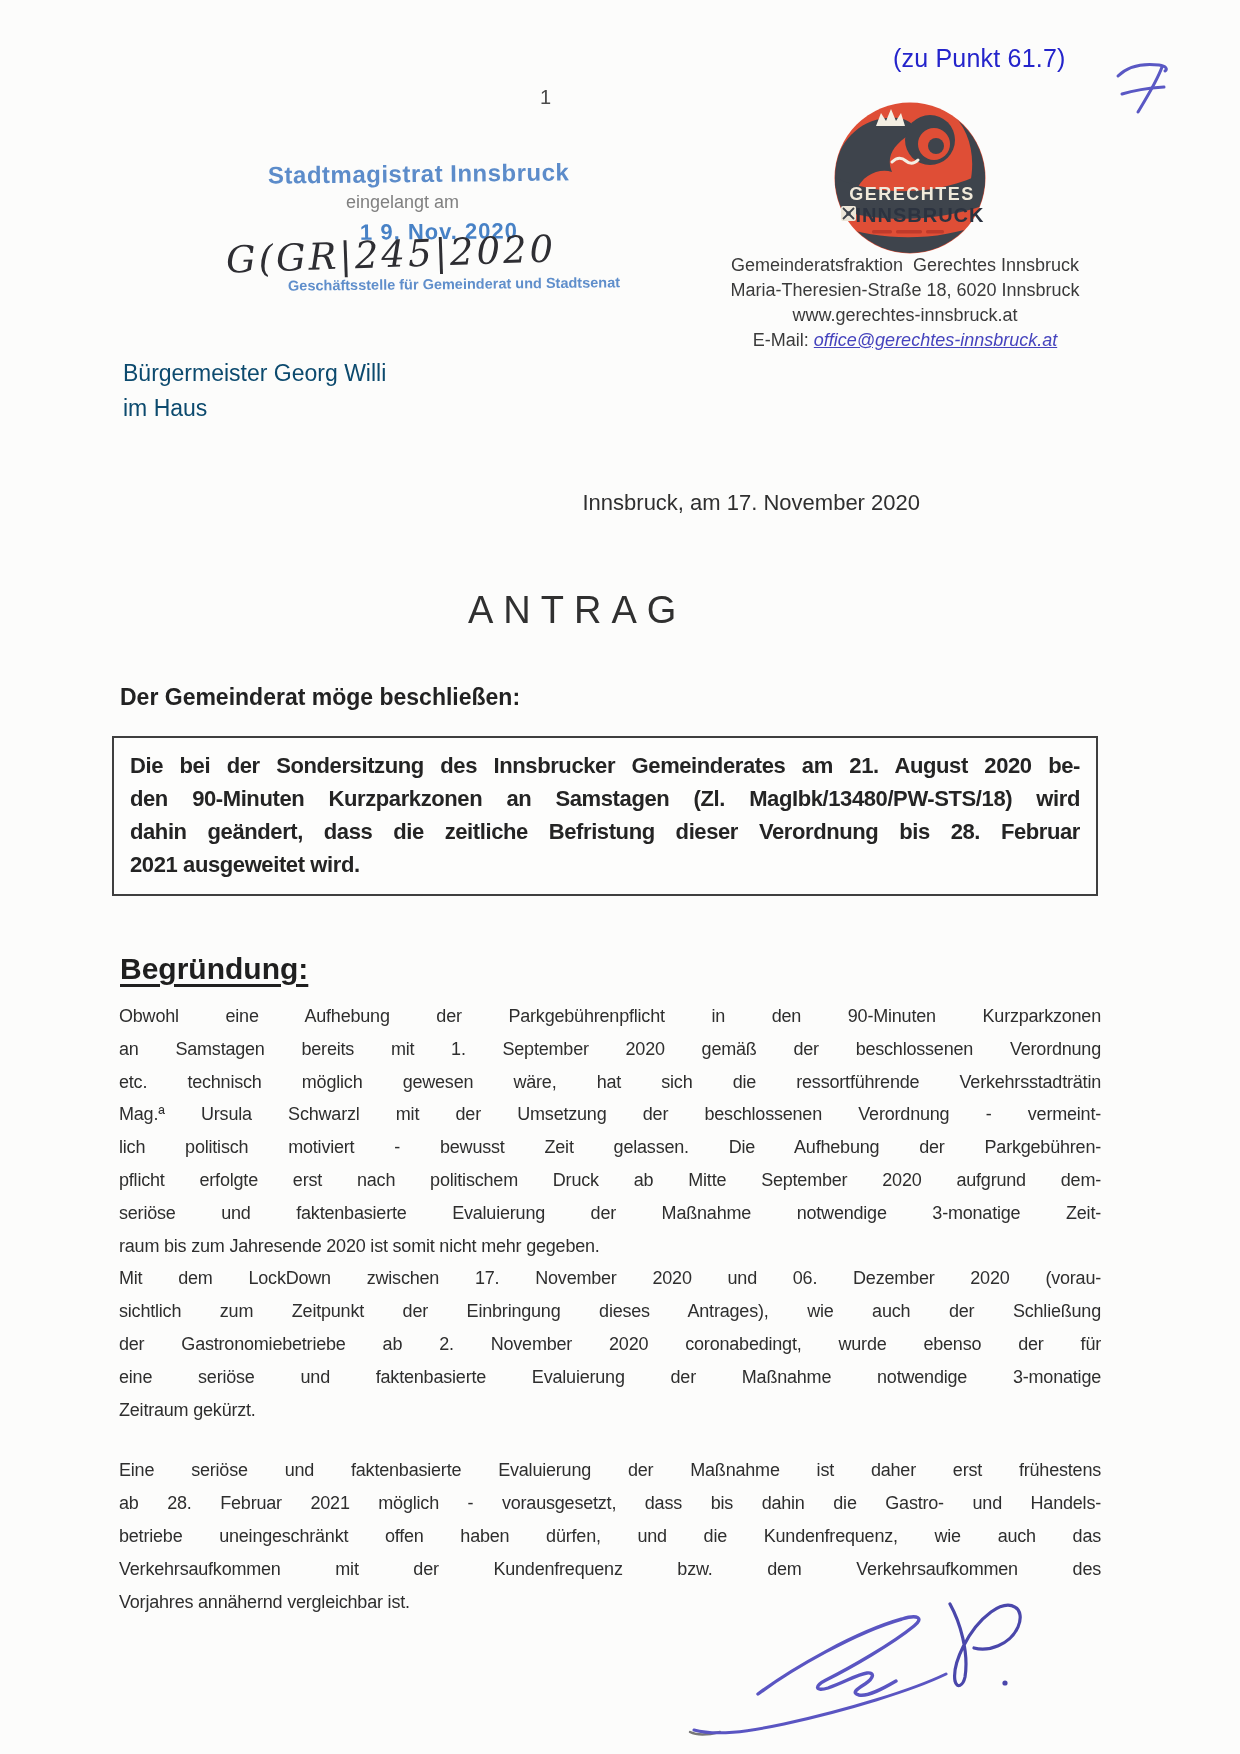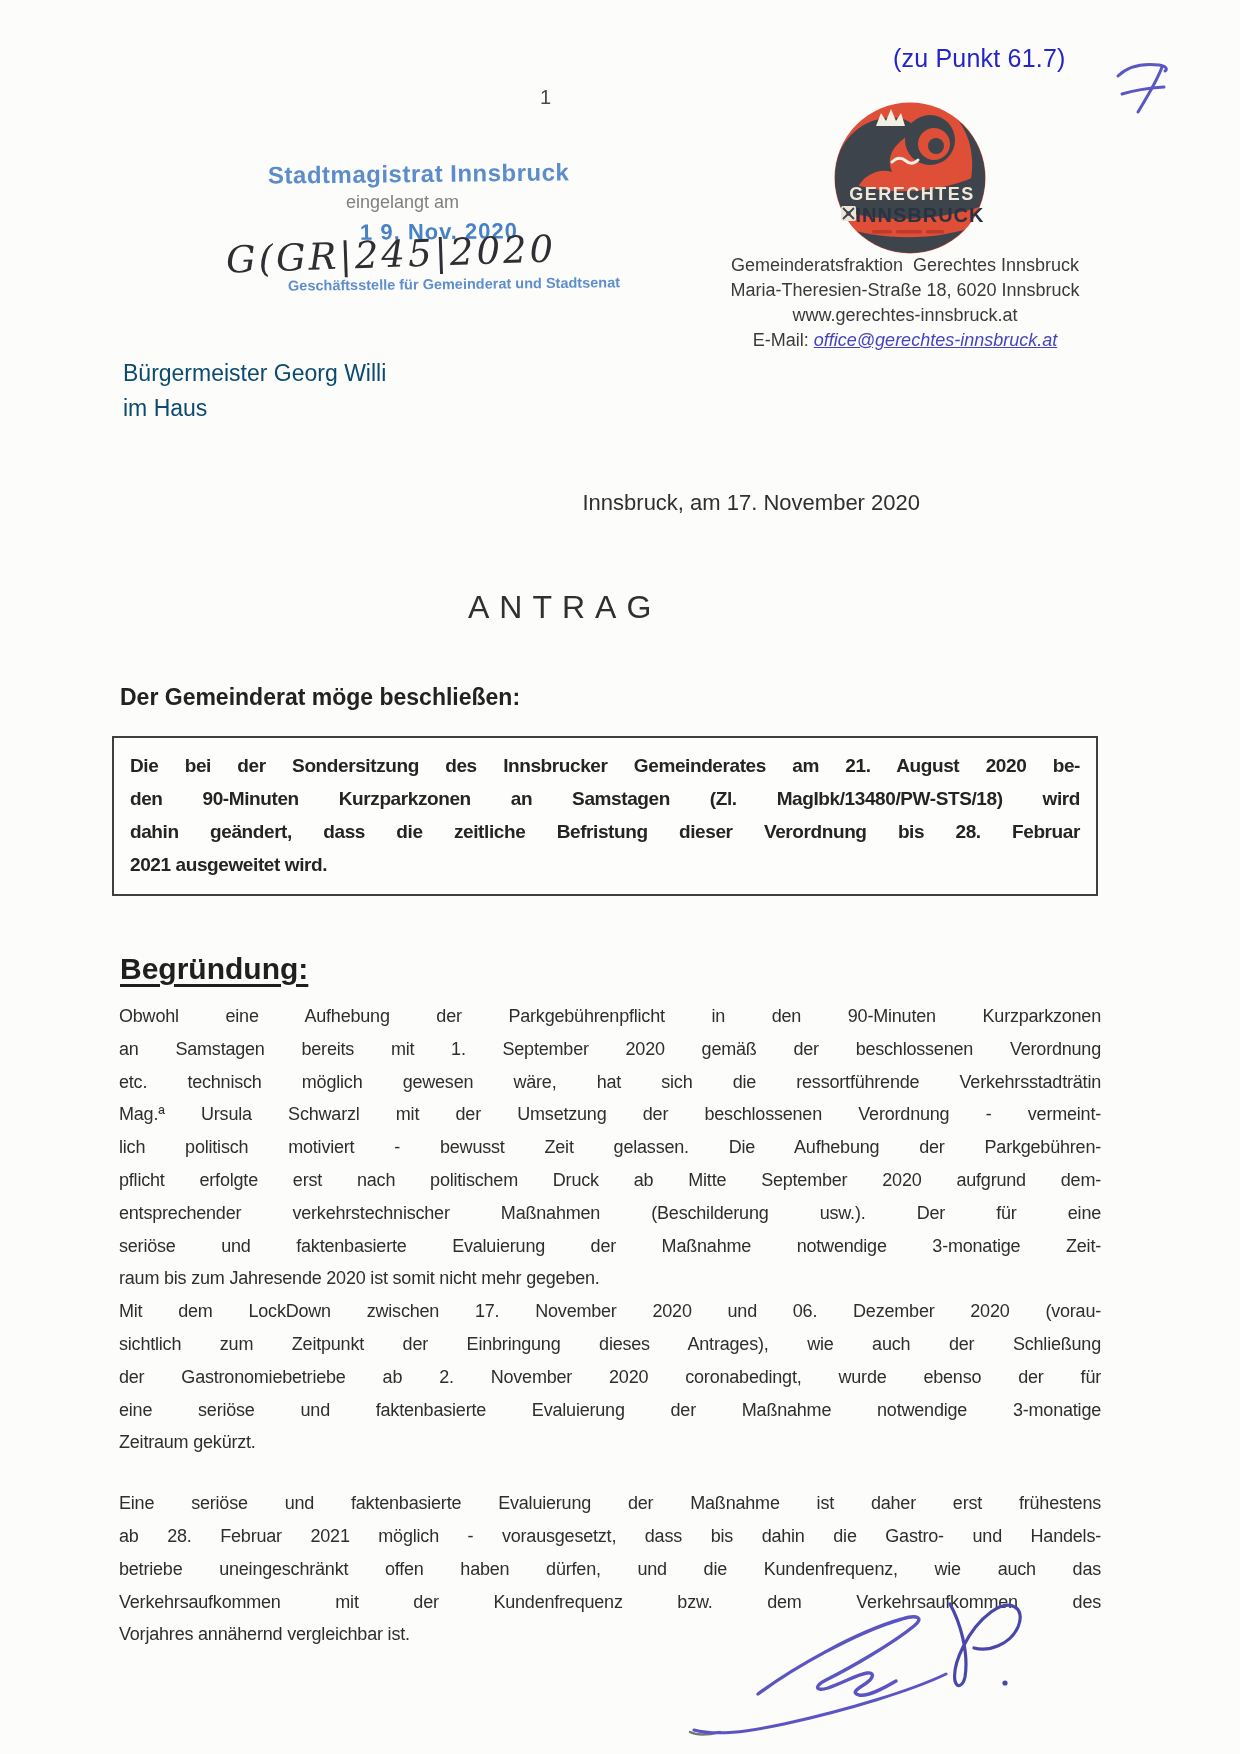--- a/index.html
+++ b/index.html
@@ -17,26 +17,26 @@
   .stamp-dept{left:288px;top:276px;font-size:14.5px;font-weight:bold;color:#4f83c6;opacity:.9;transform:rotate(-.6deg);}
   .stamp-hand{left:226px;top:233px;font-size:37px;color:#2e2e33;font-family:"DejaVu Serif",serif;font-style:italic;
               letter-spacing:3px;transform:rotate(-2deg);}
 
   .sender{left:655px;top:253px;width:500px;text-align:center;font-size:18px;color:#3a3a3a;line-height:25px;}
   .sender .pre{white-space:pre-wrap;}
   .email-link{color:#4543bd;text-decoration:underline;cursor:pointer;font-style:italic;}
 
   .recipient{left:123px;top:356px;font-size:23px;color:#0c4a6e;line-height:35px;}
   .dateline{left:500px;top:490px;width:420px;text-align:right;font-size:22px;color:#2f2f2f;}
-  .doc-title{left:468px;top:589px;font-size:32px;color:#303030;letter-spacing:10px;}
+  .doc-title{left:468px;top:589px;font-size:38px;color:#303030;letter-spacing:10px;}
   .lead{left:120px;top:684px;font-size:23px;font-weight:bold;color:#222;}
 
   .motion-box{left:112px;top:736px;width:986px;box-sizing:border-box;border:2px solid #3f3f3f;
               padding:11px 16px 13px 16px;background:rgba(255,255,255,.4);}
-  .motion-box .ln{font-size:19px;font-weight:bold;color:#242424;line-height:33px;letter-spacing:-.4px;}
+  .motion-box .ln{font-size:22px;font-weight:bold;color:#242424;line-height:33px;letter-spacing:-.4px;}
 
   .begr-head{left:120px;top:952px;font-size:30px;font-weight:bold;color:#1f1f1f;
              text-decoration:underline;text-decoration-thickness:2.5px;text-underline-offset:5px;}
 
   .body-text{left:119px;top:1000px;width:982px;}
   .body-text .ln{font-size:18px;color:#2e2e2e;line-height:32.8px;letter-spacing:-.2px;}
   .p3{margin-top:28px;}
 
   .jl{text-align:justify;text-align-last:justify;}
   .jl.last{text-align:justify;text-align-last:left;}
@@ -133,21 +133,20 @@
   <div class="abs begr-head">Begründung:</div>
 
   <div class="abs body-text">
     <div>
       <div class="ln jl">Obwohl eine Aufhebung der Parkgebührenpflicht in den 90-Minuten Kurzparkzonen</div>
       <div class="ln jl">an Samstagen bereits mit 1. September 2020 gemäß der beschlossenen Verordnung</div>
       <div class="ln jl">etc. technisch möglich gewesen wäre, hat sich die ressortführende Verkehrsstadträtin</div>
       <div class="ln jl">Mag.ª Ursula Schwarzl mit der Umsetzung der beschlossenen Verordnung - vermeint-</div>
       <div class="ln jl">lich politisch motiviert - bewusst Zeit gelassen. Die Aufhebung der Parkgebühren-</div>
       <div class="ln jl">pflicht erfolgte erst nach politischem Druck ab Mitte September 2020 aufgrund dem-</div>
-      <div class="ln jl">entsprechender verkehrstechnischer Maßnahmen (Beschilderung usw.). Der für eine</div>
       <div class="ln jl">seriöse und faktenbasierte Evaluierung der Maßnahme notwendige 3-monatige Zeit-</div>
       <div class="ln jl last">raum bis zum Jahresende 2020 ist somit nicht mehr gegeben.</div>
       <div class="ln jl">Mit dem LockDown zwischen 17. November 2020 und 06. Dezember 2020 (vorau-</div>
       <div class="ln jl">sichtlich zum Zeitpunkt der Einbringung dieses Antrages), wie auch der Schließung</div>
       <div class="ln jl">der Gastronomiebetriebe ab 2. November 2020 coronabedingt, wurde ebenso der für</div>
       <div class="ln jl">eine seriöse und faktenbasierte Evaluierung der Maßnahme notwendige 3-monatige</div>
       <div class="ln jl last">Zeitraum gekürzt.</div>
     </div>
     <div class="p3">
       <div class="ln jl">Eine seriöse und faktenbasierte Evaluierung der Maßnahme ist daher erst frühestens</div>

